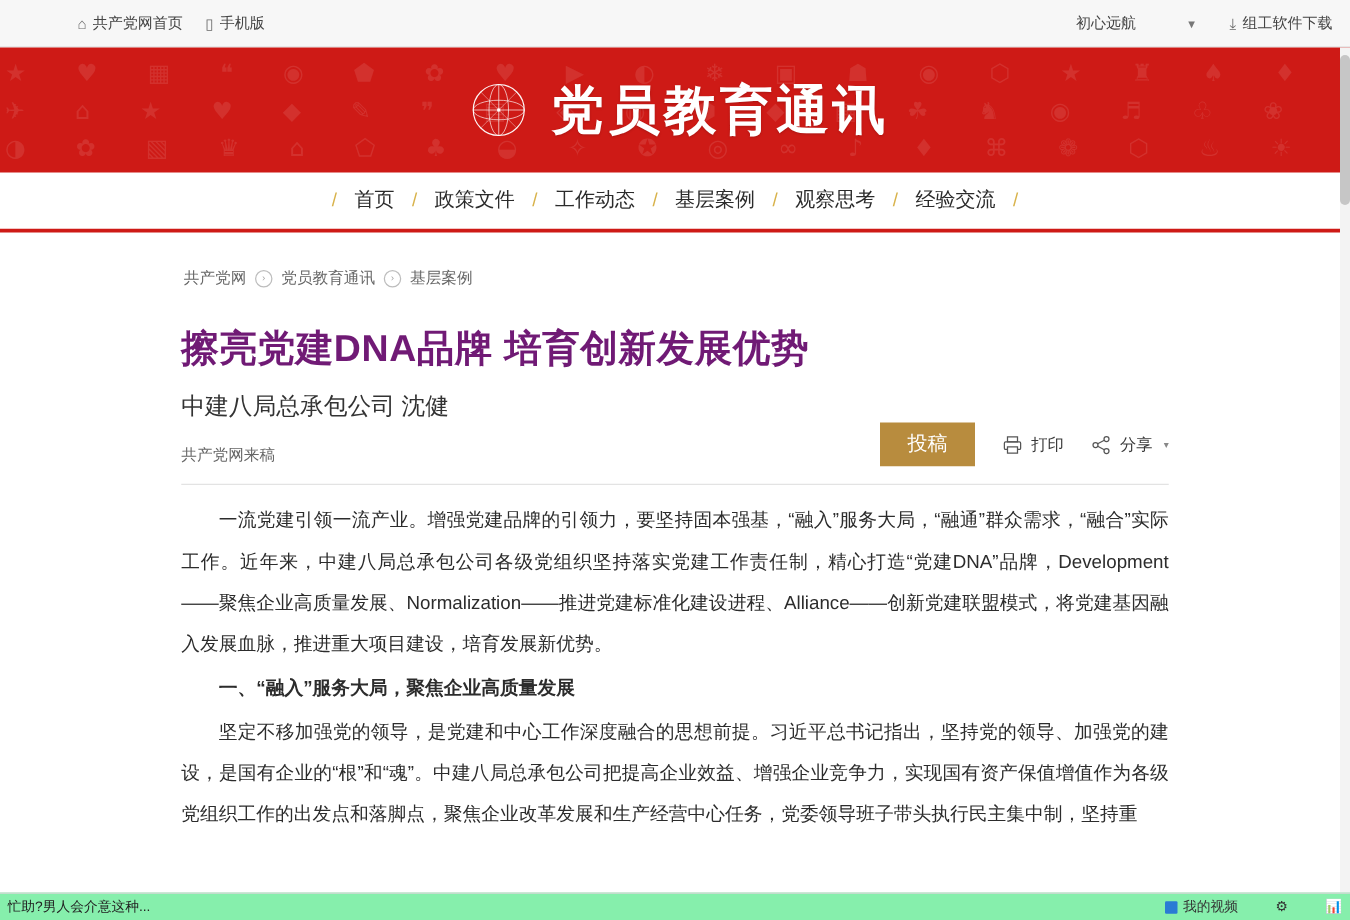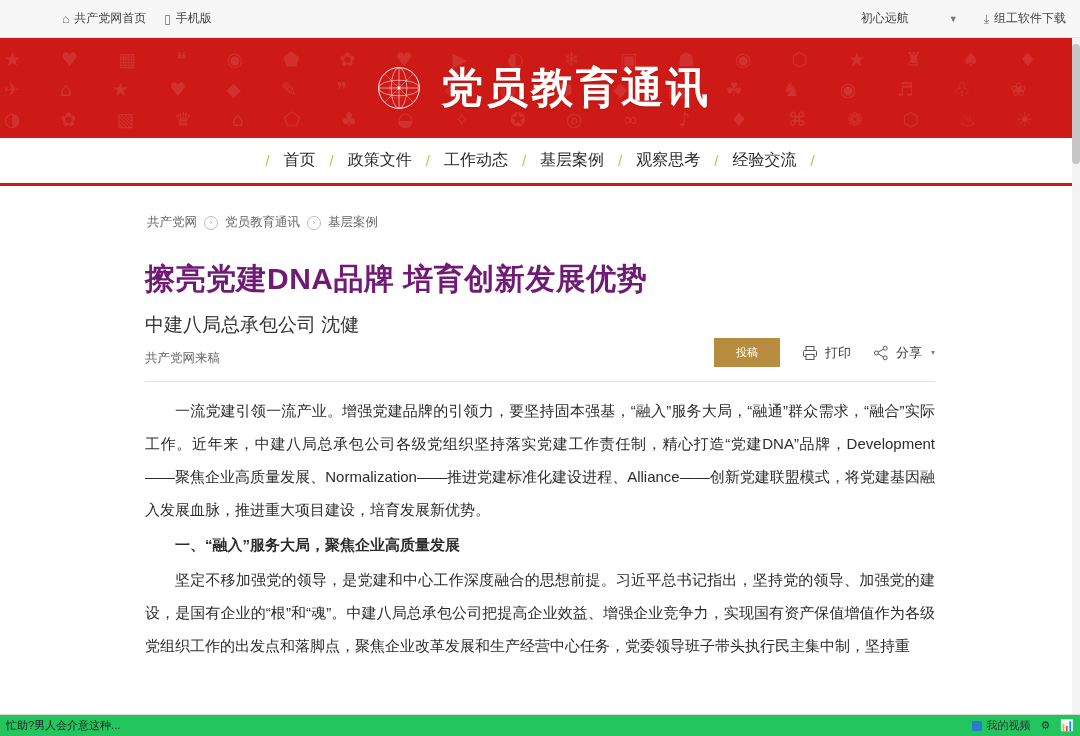--- a/index.html
+++ b/index.html
@@ -121,21 +121,21 @@
     display: flex;
     align-items: flex-end;
     border-bottom: 1px solid #e3e3e3;
     padding-bottom: 14px;
   }
   .source { font-size: 12.5px; color: #666; }
   .meta-actions { margin-left: auto; display: flex; align-items: center; gap: 22px; }
   .btn-submit {
     background: #b88c3e;
     color: #fff;
-    font-size: 11px;
+    font-size: 16px;
     padding: 7px 22px;
     border: none;
     cursor: pointer;
   }
   .act {
     display: flex; align-items: center; gap: 7px;
     font-size: 13px; color: #3a3a3a; cursor: pointer;
   }
   .act svg { display: block; }
   .act .mini-caret { font-size: 8px; color: #888; margin-left: 2px; }
@@ -148,30 +148,30 @@
     text-align: justify;
   }
   .body-text p { text-indent: 2em; margin-bottom: 2px; }
   .body-text p.sec { font-weight: bold; }
 
   
   .taskbar {
     position: absolute;
     left: 0; bottom: 0;
     width: 1080px; height: 22px;
-    background: #22c55e;
+    background: #86efac;
     border-top: 1px solid #d7d7d7;
     display: flex;
     align-items: center;
     font-size: 11px;
     color: #333;
     padding: 0 6px;
   }
   .taskbar-left { color: #222; white-space: nowrap; overflow: hidden; }
-  .taskbar-right { margin-left: auto; display: flex; align-items: center; gap: 10px; justify-content: center; }
+  .taskbar-right { margin-left: auto; display: flex; align-items: center; gap: 30px; justify-content: center; }
   .tb-chip { display: flex; align-items: center; gap: 4px; }
   .blue-sq { width: 10px; height: 10px; background: #2a7bd4; display: inline-block; border-radius: 1px; }
   .scroll-hint {
     position: absolute; right: 0; top: 38px; width: 8px; height: 676px;
     background: #f3f3f3;
   }
   .scroll-thumb {
     position: absolute; right: 0; top: 44px; width: 8px; height: 120px;
     background: #c6c6c6; border-radius: 4px;
   }

